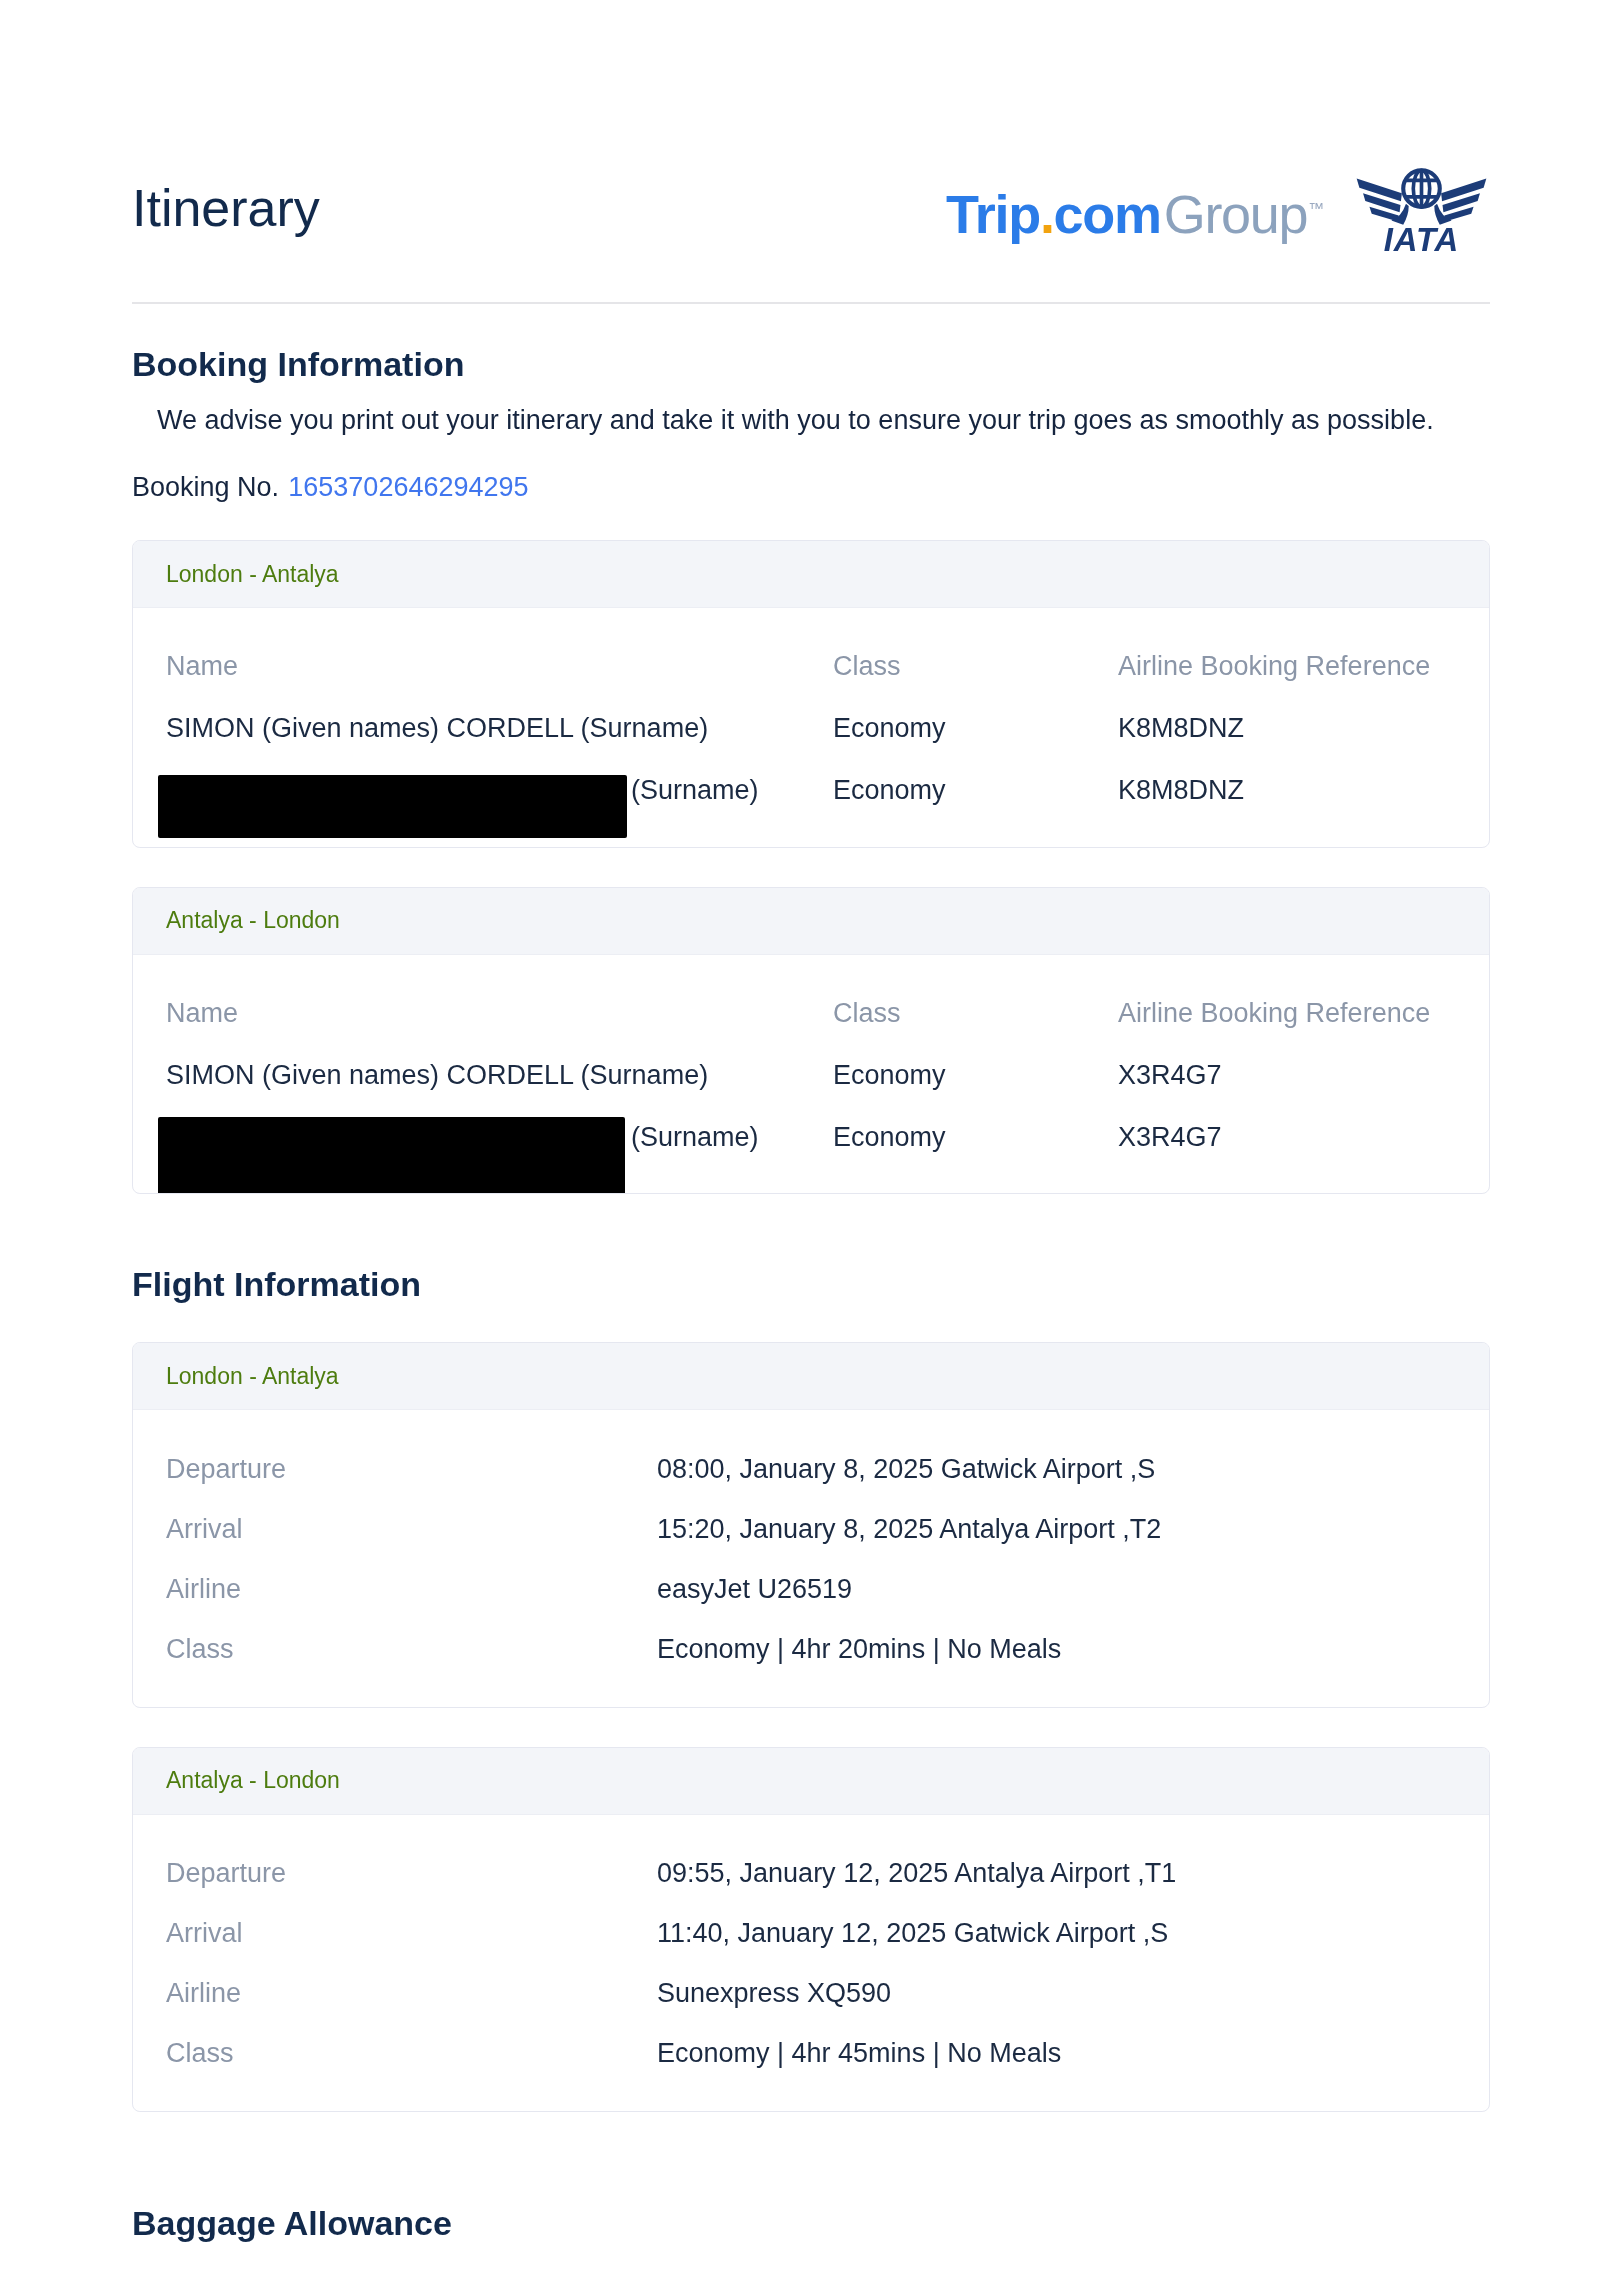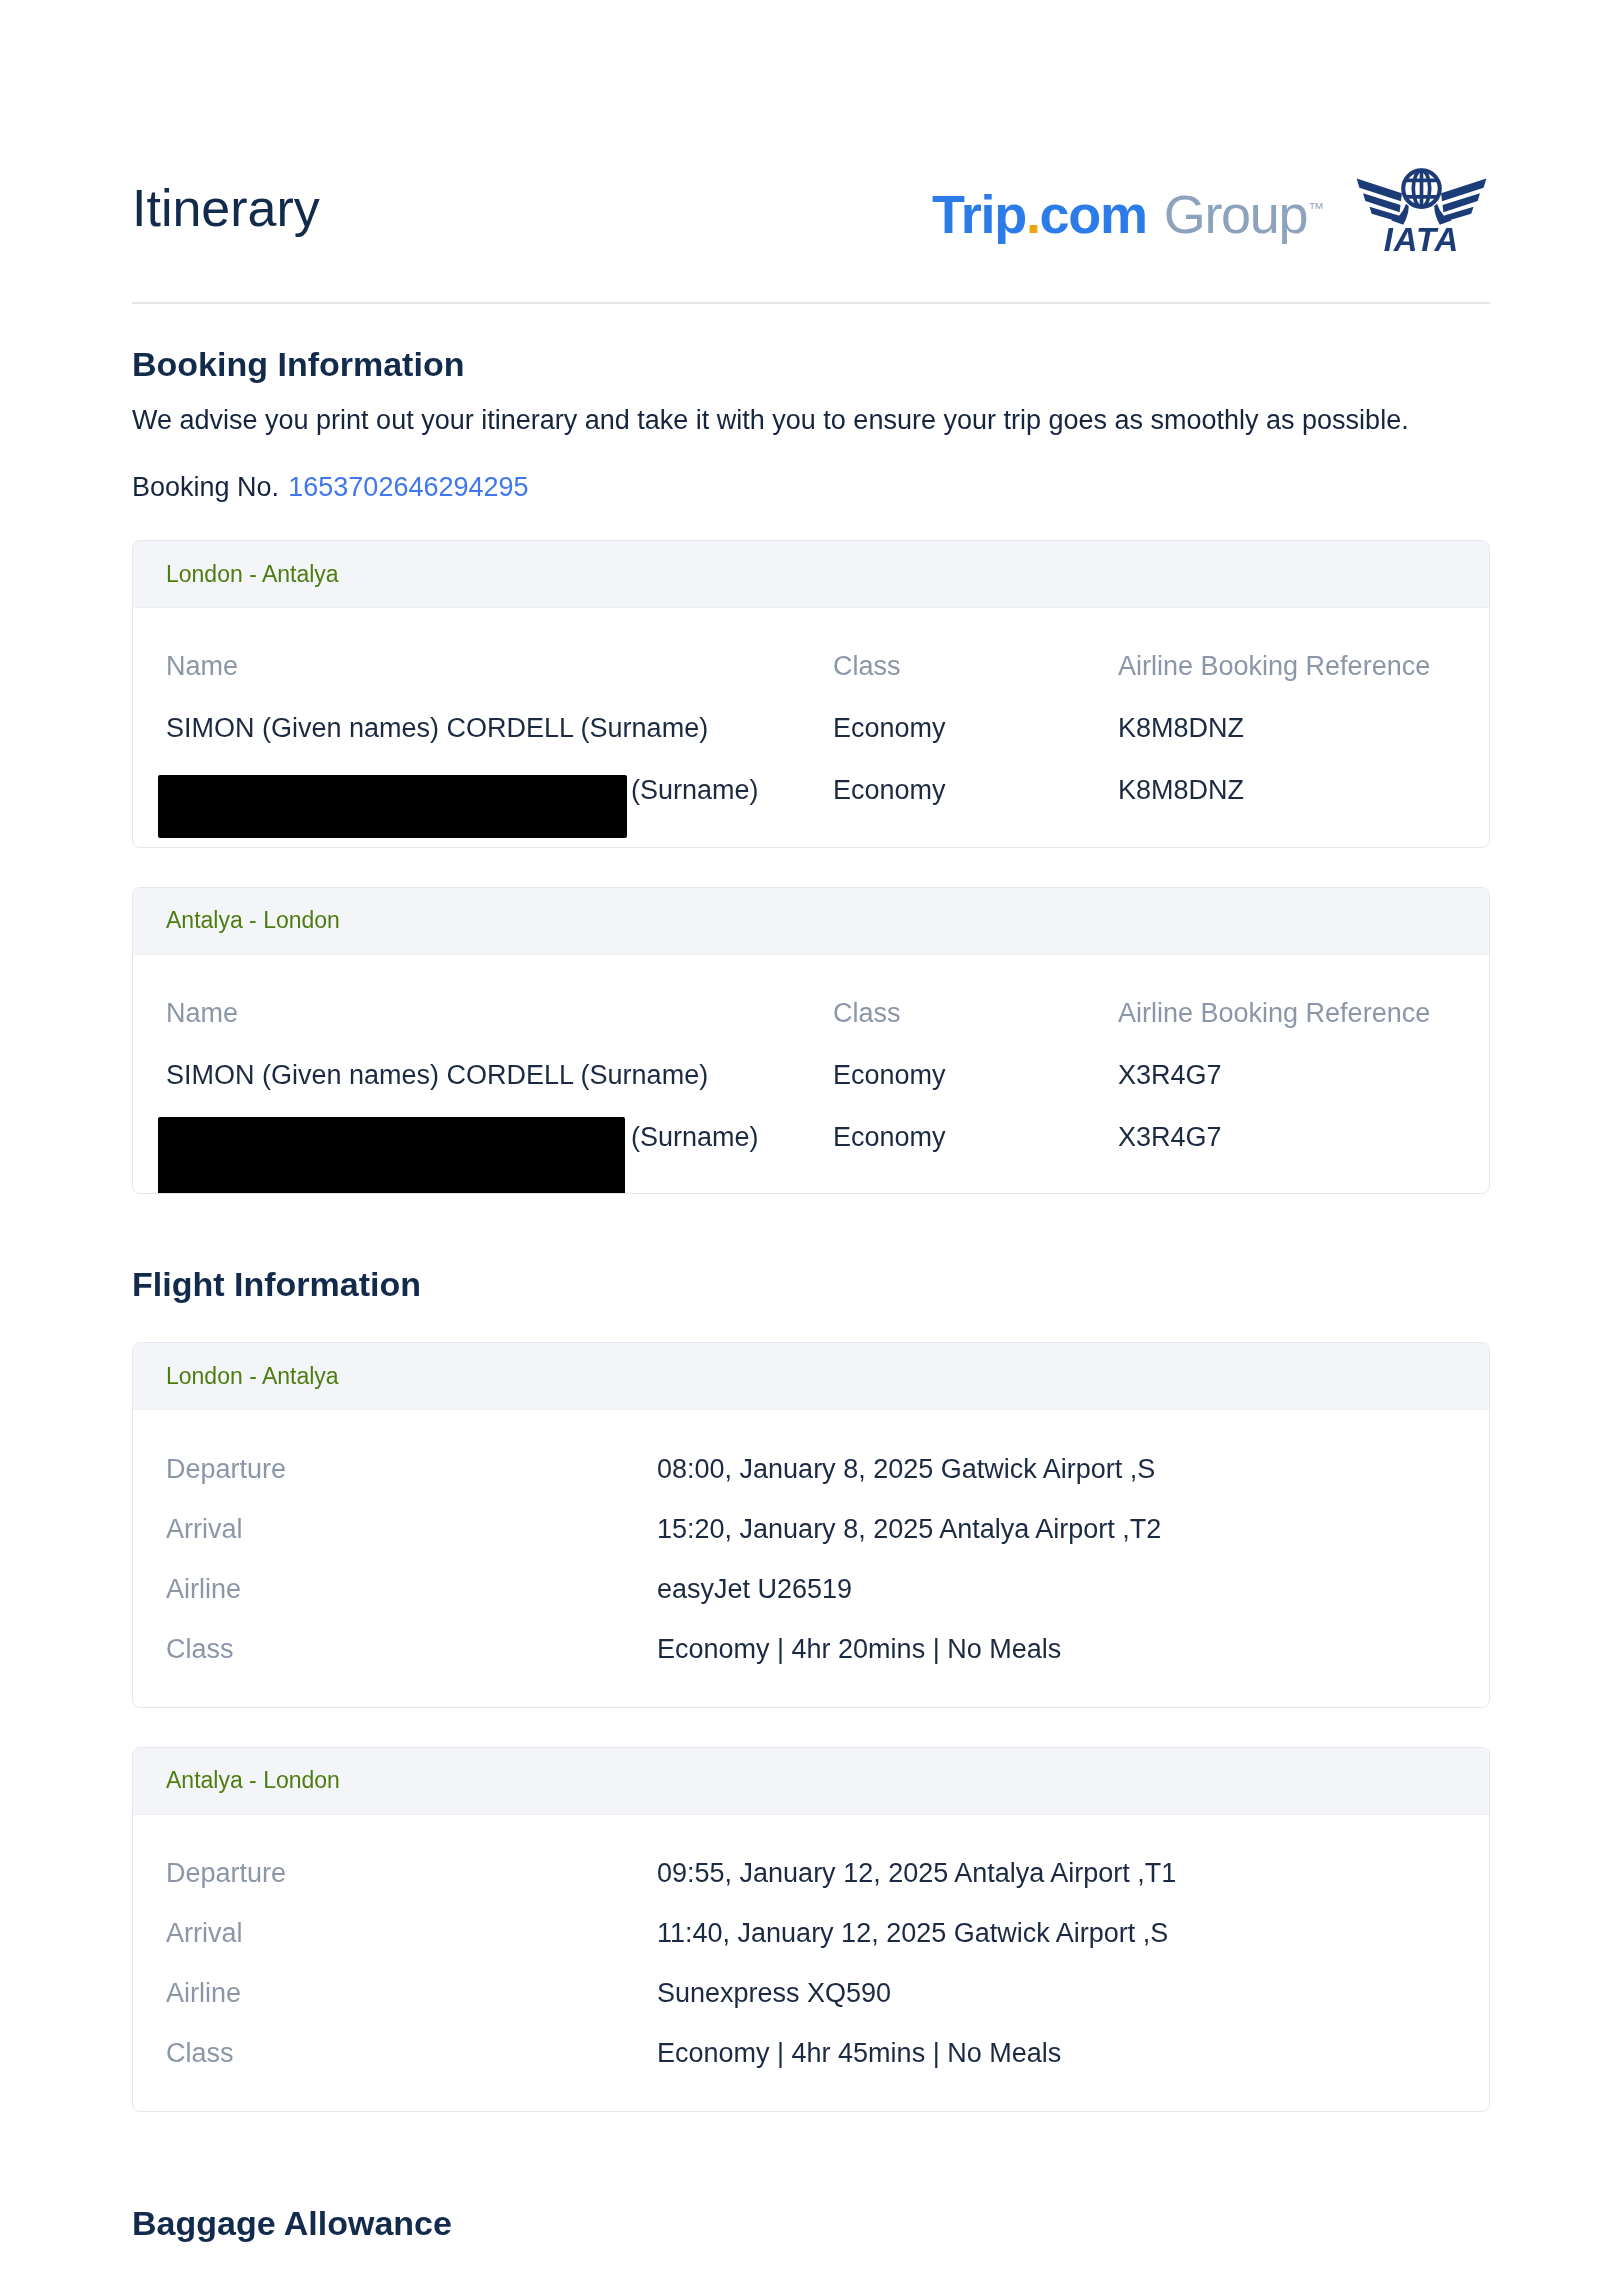--- a/index.html
+++ b/index.html
@@ -9,33 +9,33 @@
     position:relative; width:1622px; height:2295px; background:#ffffff;
     padding:8px 132px; overflow:hidden;
   }
   
   .doc-header { display:flex; justify-content:space-between; align-items:center; padding-top:147px; }
   .page-title { font-size:52px; font-weight:400; color:#122a4c; letter-spacing:0; line-height:1.1; }
   .logos { display:flex; align-items:center; gap:30px; margin-top:5.2px; }
   .trip-logo { font-size:54px; font-weight:700; letter-spacing:-1.3px; white-space:nowrap; line-height:1; margin-top:6.5px; }
   .trip-logo .blue { color:#2b7ce8; }
   .trip-logo .dot { color:#f2a30f; }
-  .trip-logo .group { color:#8ca2bd; font-weight:400; margin-left:17px; }
+  .trip-logo .group { color:#8ca2bd; font-weight:400; margin-left:3px; }
   .trip-logo .tm { color:#9aa9c0; font-size:15.7px; font-weight:400; vertical-align:super; margin-left:1.3px; }
   .iata-svg { display:block; }
   
   .divider { margin-top:41px; border:none; border-top:2px solid #e5e5e8; height:0; }
   
   h2.section { font-size:34px; font-weight:700; color:#122a4c; line-height:39px; }
   .booking-heading { margin-top:41px; }
   .flight-heading { margin-top:71px; }
   .baggage-heading { margin-top:92px; }
   
   .intro { margin-top:18.3px; font-size:27px; color:#16253f; }
-  .intro-line1 { line-height:37px; }
+  .intro-line1 { line-height:37px;margin-left:25px; }
   .intro-line2 { margin-top:30px; line-height:37px; }
   .booking-no-value { color:#4076ee; margin-left:9.2px; cursor:pointer; }
   
   .card {
     border:1.3px solid #e5e7f0; border-radius:7.9px; overflow:hidden; background:#ffffff;
   }
   .card-head {
     background:#f3f5f9; border-bottom:1.3px solid #eceef4; height:67px;
     display:flex; align-items:center; padding:0 33px;
     font-size:23px; color:#4d7c0f;

